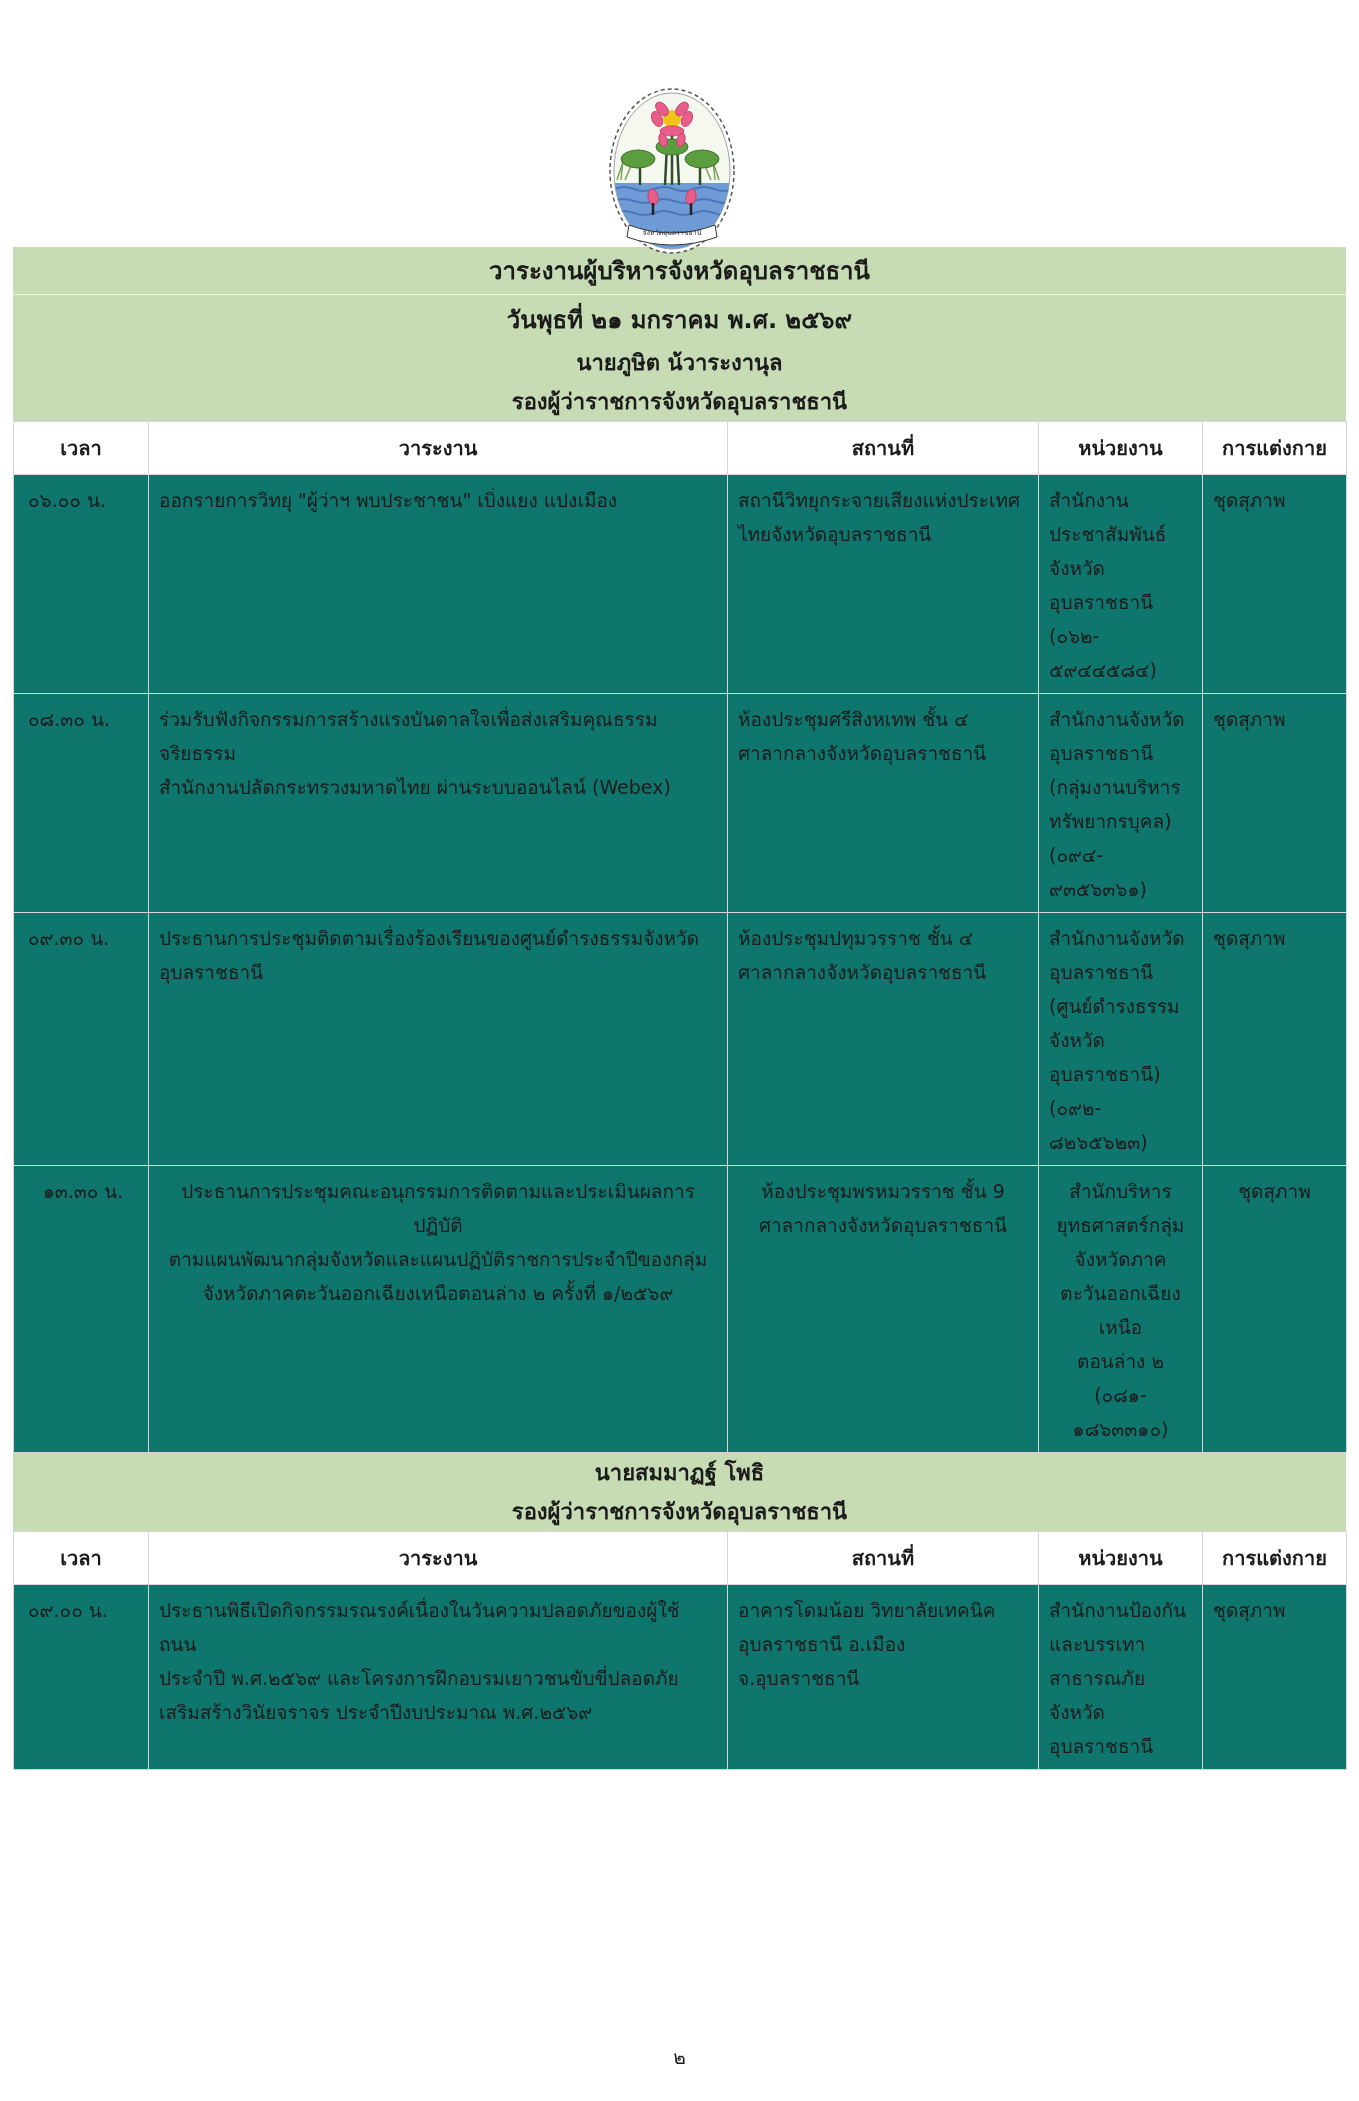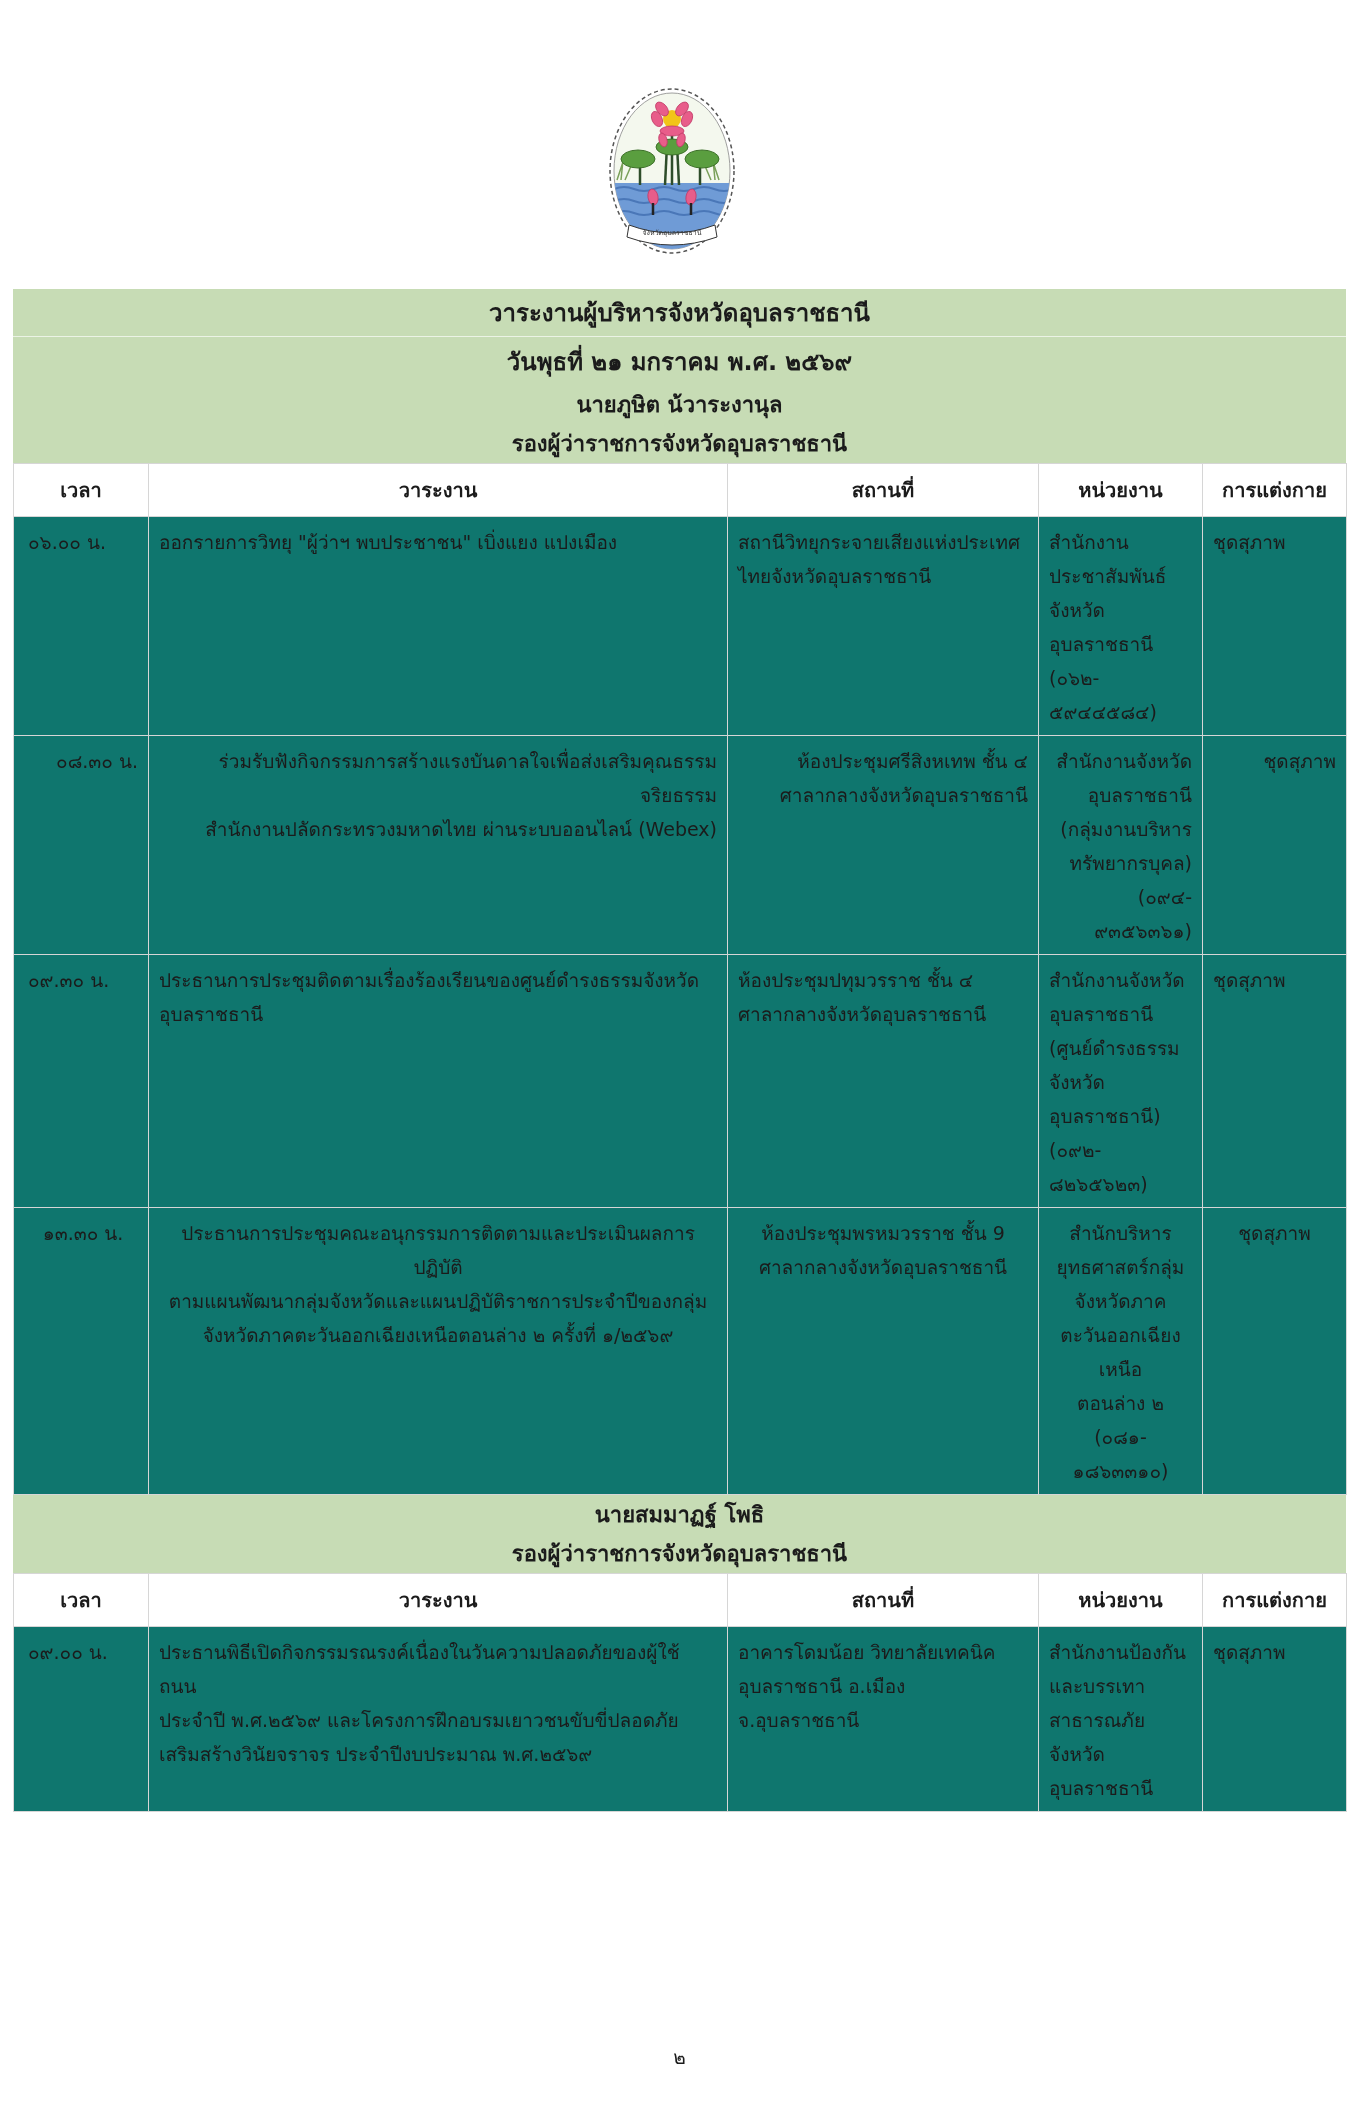--- a/index.html
+++ b/index.html
@@ -10,21 +10,21 @@
     color:#1b1b1b;
     position:relative;
   }
   .sheet { position:relative; width:1359px; height:2101px; overflow:hidden; }
 
   .logo-wrap {
     position:absolute; top:85px; left:0; right:16px;
     display:flex; justify-content:center; z-index:2;
   }
 
-  .content { padding-top:247px;margin-top:42px; }
+  .content { padding-top:247px; }
 
   .band {
     margin:0 13px; background:#c7dcb5;
     display:flex; flex-direction:column; justify-content:center;
     text-align:center;
   }
   .band-title { height:96px; }
   .band-title .band-line {
     height:48px; display:flex; align-items:center; justify-content:center;
     font-size:24px; font-weight:bold;
@@ -57,21 +57,21 @@
     border:1px solid #d6d6d6;
     vertical-align:top; text-align:left;
     padding:8px 10px 6px 10px;
     line-height:34px;
     white-space:pre-line;
     overflow-wrap:anywhere;
     background:#0f766e;
   }
   .agenda-table td.time { padding-left:14px; }
   tr.h215 td { height:215px; }
-  tr.h190 td { height:190px;text-align:right; }
+  tr.h190 td { height:190px; }
   tr.h240 td { height:240px; }
   tr.h230 td { height:230px;text-align:center; }
   tr.h168 td { height:168px; }
 
   .footer {
     position:absolute; top:2042px; left:0; right:0;
     text-align:center; font-size:19px;
   }
 </style>
 </head>

